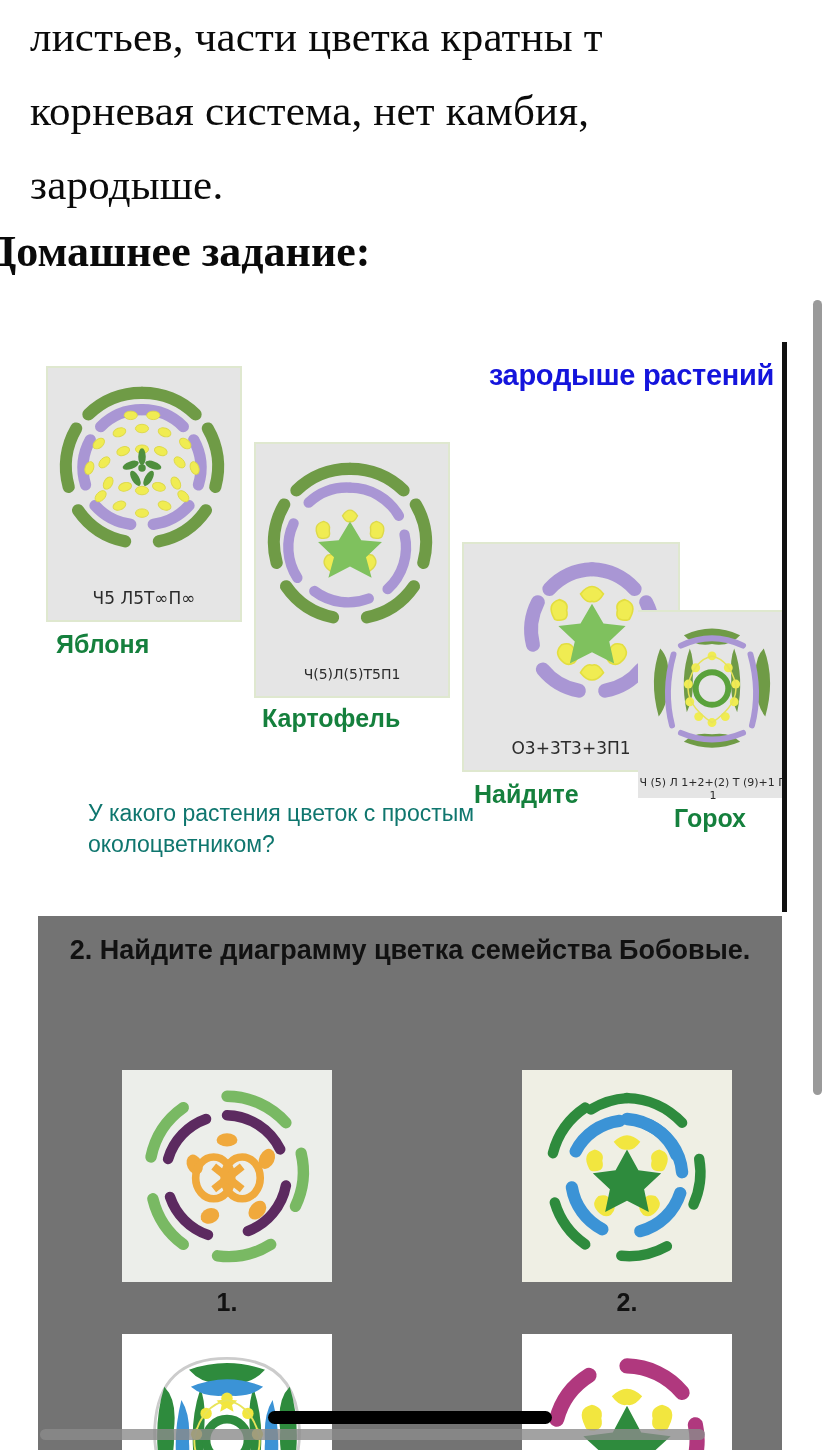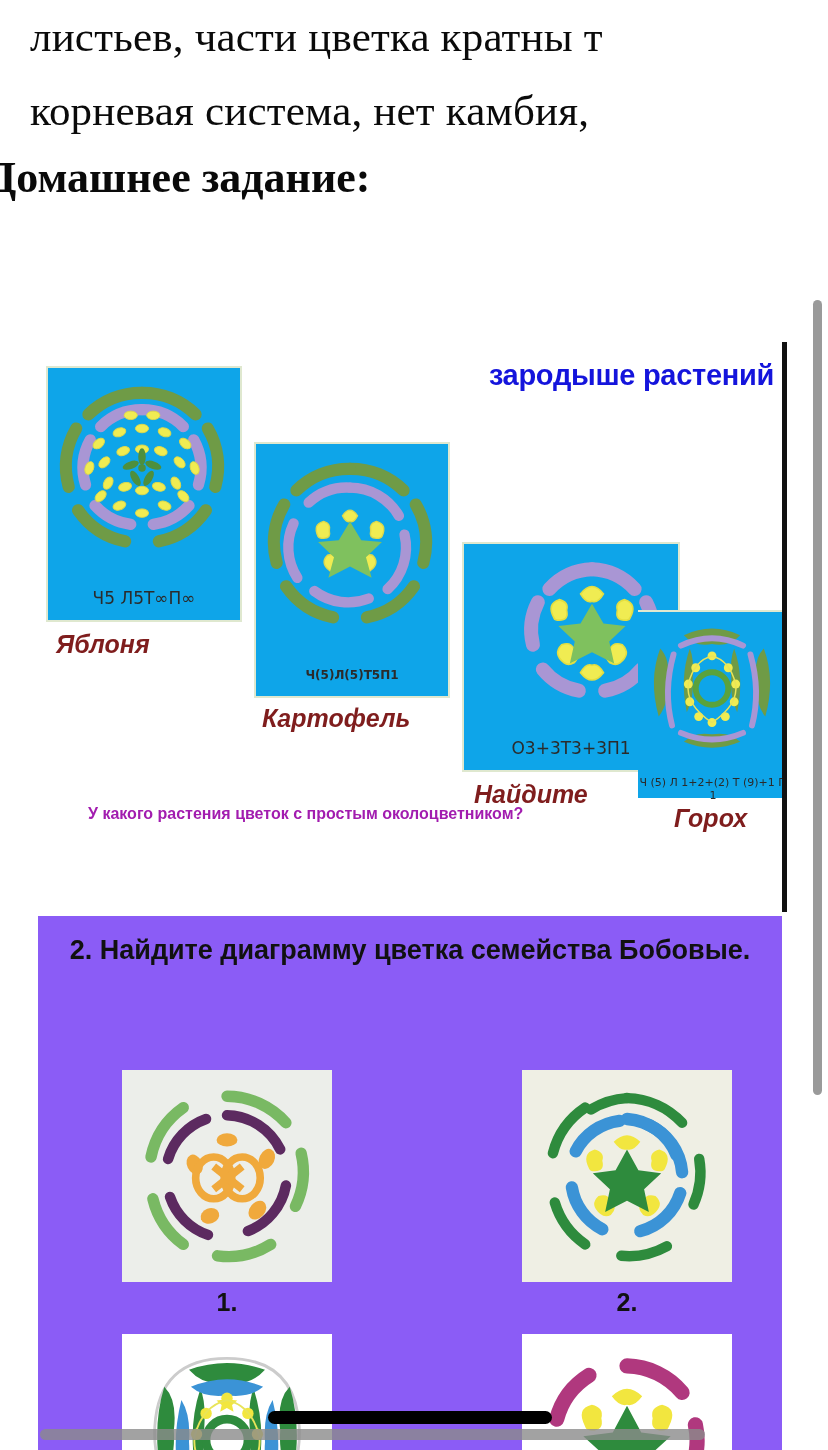--- a/index.html
+++ b/index.html
@@ -40,45 +40,44 @@
     background:#ffffff;border-right:5px solid #111111;
     overflow:hidden;
   }
   .s1-title{
     position:absolute;right:8px;top:16px;width:380px;
     text-align:right;color:#1414dc;font-weight:bold;
     font-size:29px;line-height:35px;letter-spacing:-.3px;
   }
 
   
-  .card{position:absolute;border:2px solid #dfe8cf;background:#0ea5e9;}
+  .card{position:absolute;border:2px solid #dfe8cf;background:#e5e5e5;}
   .card.apple {left:8px;  top:24px;  width:192px;height:252px;}
   .card.potato{left:216px;top:100px; width:192px;height:252px;}
   .card.tulip {left:424px;top:200px; width:168px;height:226px;padding-left:46px;}
   .card.pea   {left:600px;top:268px; width:150px;height:186px;border:none;border-top:2px solid #dfe8cf;}
 
   .formula{
     position:absolute;left:0;width:100%;text-align:center;
     font-family:"DejaVu Sans", sans-serif;color:#2b2b2b;
   }
   .plant-name{
-    position:absolute;color:#7f1d1d;font-weight:bold;
+    position:absolute;color:#15803d;font-weight:bold;
     font-family:"Liberation Sans", sans-serif;
-    font-style:italic;
   }
 
   .question{
     position:absolute;left:50px;top:456px;width:470px;
-    color:#a21caf;font-weight:bold;font-size:16px;line-height:31px;
+    color:#0f766e;font-weight:normal;font-size:23px;line-height:31px;
   }
 
   
   .slide2{
     position:absolute;left:38px;top:916px;width:744px;height:534px;
-    background:#8b5cf6;overflow:hidden;
+    background:#737373;overflow:hidden;
   }
   .s2-title{
     position:absolute;left:0;top:16px;width:744px;text-align:center;
     color:#111111;font-weight:bold;font-size:27px;line-height:36px;
   }
   .opt{
     position:absolute;width:210px;height:212px;
     display:flex;align-items:center;justify-content:center;
   }
   .opt.o1{left:84px;  top:154px;background:#eceeea;}
@@ -109,20 +108,21 @@
   svg{display:block;}
 </style>
 </head>
 <body>
 
 <div id="root">
 
   <div class="doc-text">
     <div class="doc-line l1">листьев, части цветка кратны т</div>
     <div class="doc-line l2">корневая система, нет камбия,</div>
+    <div class="doc-line l3">зародыше.</div>
     <div class="doc-heading">Домашнее задание:</div>
     <div class="doc-bullet">.</div>
   </div>
 
   <div class="slide1">
 
     <div class="s1-title">
       <div>зародыше растений</div>
     </div>
 
@@ -202,21 +202,21 @@
         </g>
         <g fill="#f0ec52" stroke="#ddd94a" stroke-width="1.5">
           <path d="M92 70 q8 -12 16 0 q-4 8 -8 6 q-4 2 -8 -6z"></path>
           <path d="M66 92 q-6 -13 6 -16 q8 2 6 10 q2 8 -6 8 q-5 0 -6 -2z"></path>
           <path d="M134 92 q6 -13 -6 -16 q-8 2 -6 10 q-2 8 6 8 q5 0 6 -2z"></path>
           <path d="M78 128 q-10 -8 -2 -16 q8 -3 11 4 q6 6 0 12 q-5 3 -9 0z"></path>
           <path d="M122 128 q10 -8 2 -16 q-8 -3 -11 4 q-6 6 0 12 q5 3 9 0z"></path>
         </g>
         <path d="M100 76 L112 96 L134 98 L117 114 L123 136 L100 124 L77 136 L83 114 L66 98 L88 96 Z" fill="#7fc15e"></path>
       </svg>
-      <div class="formula" style="bottom:14px;font-size:12px;font-weight:bold;">Ч(5)Л(5)Т5П1</div>
+      <div class="formula" style="bottom:14px;font-size:14px;">Ч(5)Л(5)Т5П1</div>
     </div>
     <div class="plant-name" style="left:224px;top:362px;font-size:25px;">Картофель</div>
 
     <div class="card tulip">
       <svg width="164" height="172" viewBox="0 0 200 200">
         <g fill="none" stroke="#a996d4" stroke-width="17" stroke-linecap="round">
           <path d="M100 26 A74 74 0 0 1 152 50"></path>
           <path d="M166 66 A74 74 0 0 1 172 118"></path>
           <path d="M160 148 A74 74 0 0 1 116 174"></path>
           <path d="M84 174 A74 74 0 0 1 40 148"></path>

